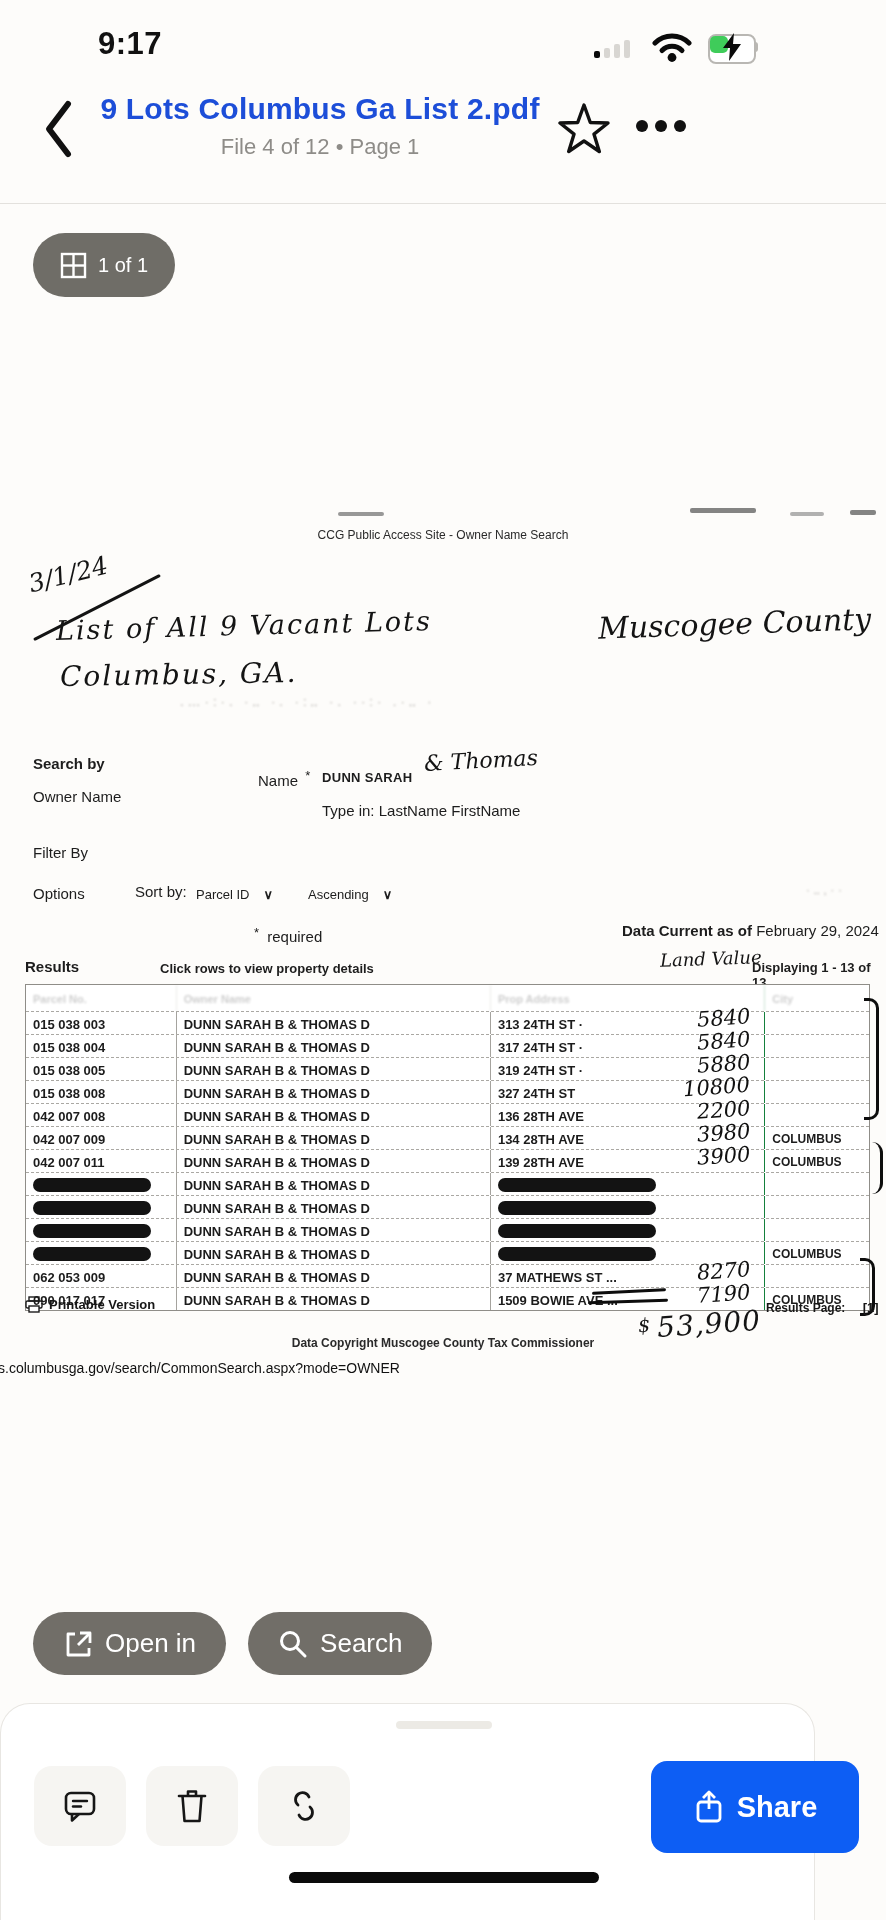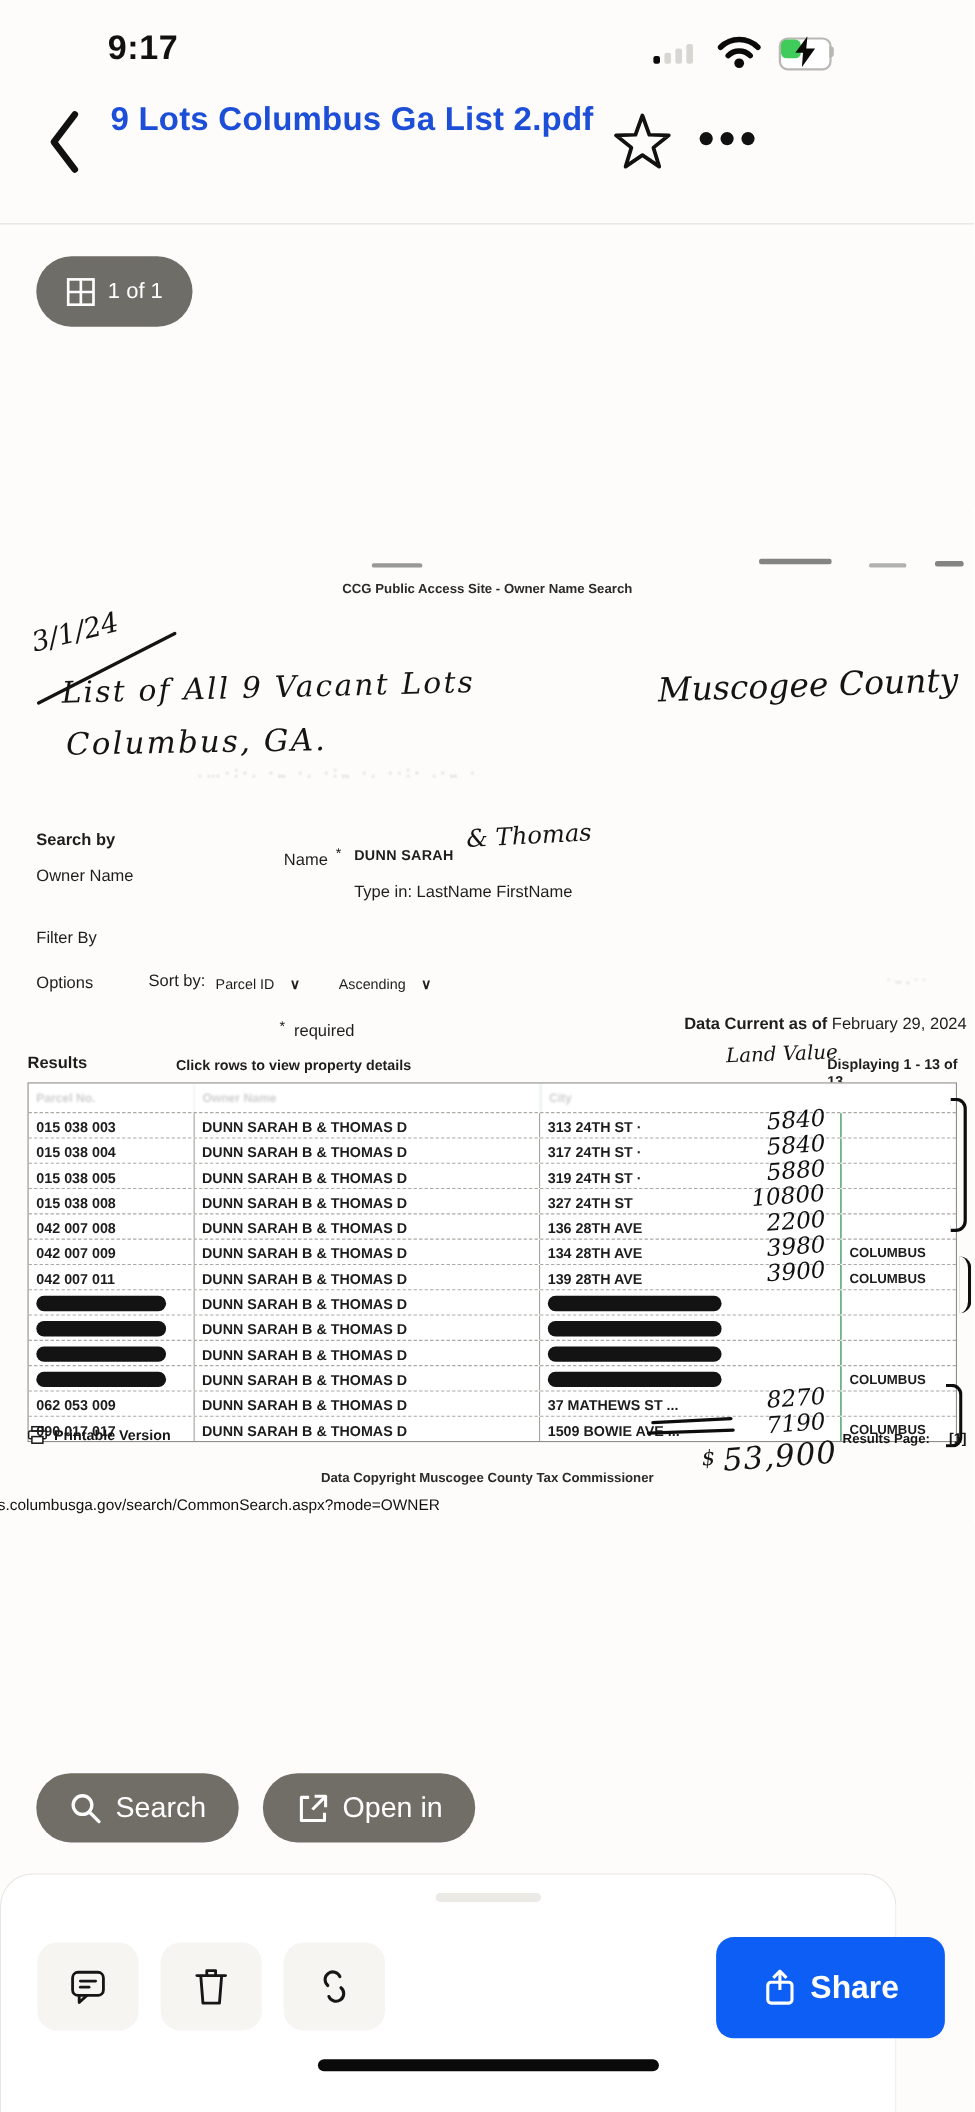--- a/index.html
+++ b/index.html
@@ -28,21 +28,21 @@
   .nav-more i{width:12px;height:12px;border-radius:50%;background:#111;}
   .hdr-divider{position:absolute;left:0;top:203px;width:886px;height:1px;background:#E3E1DD;}
 
   
   .page-badge{position:absolute;left:33px;top:233px;height:64px;padding:0 27px;border-radius:32px;
     background:#6F6D67;display:flex;align-items:center;gap:11px;color:#fff;}
   .page-badge .lbl{font-size:20px;}
 
   
   .doc{position:absolute;left:0;top:420px;width:886px;height:990px;color:#161616;}
-  .doc-head{position:absolute;left:0;top:108px;width:886px;text-align:center;font-size:12px;font-weight:bold;color:#2a2a2a;filter:blur(.3px);}
+  .doc-head{position:absolute;left:0;top:108px;width:886px;text-align:center;font-size:12px;font-weight:normal;color:#2a2a2a;filter:blur(.3px);}
   .smudge{position:absolute;background:#bdbbb7;opacity:.55;border-radius:2px;}
   .speck{position:absolute;color:#b3b1ad;filter:blur(.8px);font-size:13px;letter-spacing:4px;}
 
   .hw{font-family:"DejaVu Serif",serif;font-style:italic;color:#141414;}
   .hw-date{position:absolute;left:28px;top:140px;font-size:25px;transform:rotate(-14deg);}
   .hw-slash{position:absolute;left:26px;top:186px;width:142px;height:3px;background:#141414;transform:rotate(-27deg);border-radius:2px;}
   .hw-line1{position:absolute;left:56px;top:190px;font-size:27px;letter-spacing:2px;transform:rotate(-1.5deg);white-space:nowrap;}
   .hw-line2{position:absolute;left:60px;top:238px;font-size:28px;letter-spacing:2px;transform:rotate(-1deg);}
   .hw-county{position:absolute;left:598px;top:186px;font-size:30px;transform:rotate(-2deg);white-space:nowrap;}
 
@@ -126,20 +126,21 @@
     </svg>
   </div>
 
   <div class="nav-back">
     <svg width="34" height="62" viewBox="0 0 34 62">
       <polyline points="26,6 7,31 26,56" fill="none" stroke="#111" stroke-width="6" stroke-linecap="round" stroke-linejoin="round"></polyline>
     </svg>
   </div>
   <div class="nav-center">
     <div class="nav-title">9 Lots Columbus Ga List 2.pdf</div>
+    <div class="nav-sub">File 4 of 12 • Page 1</div>
   </div>
   <div class="nav-star">
     <svg width="52" height="54" viewBox="0 0 52 54">
       <path d="M26 3 L32.3 20.5 L50 21 L36 32.2 L41.3 49.5 L26 39 L10.7 49.5 L16 32.2 L2 21 L19.7 20.5 Z" fill="none" stroke="#111" stroke-width="3.4" stroke-linejoin="round"></path>
     </svg>
   </div>
   <div class="nav-more">
     <i></i>
       <i></i>
       <i></i>
@@ -200,20 +201,21 @@
 
     <div class="f-label" style="left:25px;top:538px;">Results</div>
     <div class="f-small" style="left:160px;top:541px;font-weight:bold;">Click rows to view property details</div>
     <div class="hw hw-lv">Land Value</div>
     <div class="f-small" style="left:752px;top:540px;font-weight:bold;">Displaying 1 - 13 of 13</div>
 
     <div class="res-table">
         <div class="t-row hdr">
           <div class="cell c0 ghost">Parcel No.</div>
           <div class="cell c1 ghost">Owner Name</div>
+          <div class="cell c2 ghost">Prop Address</div>
           <div class="cell c3 ghost">City</div>
         </div>
         <div class="t-row">
           <div class="cell c0">015 038 003</div>
           <div class="cell c1">DUNN SARAH B &amp; THOMAS D</div>
           <div class="cell c2">
             <span>313 24TH ST ·</span>
             <span class="hw-val">5840</span>
           </div>
           <div class="cell c3"></div>
@@ -353,32 +355,32 @@
     <div class="hw hw-total">
       <span class="cur">$</span><span>53,900</span>
     </div>
     <div class="foot-copy">Data Copyright Muscogee County Tax Commissioner</div>
     <div class="foot-url">s.columbusga.gov/search/CommonSearch.aspx?mode=OWNER</div>
   </div>
 
   <div class="fab-row">
     <div class="fab">
       <svg width="30" height="30" viewBox="0 0 30 30">
-        <circle cx="12" cy="12" r="8.5" fill="none" stroke="#fff" stroke-width="3"></circle>
-        <line x1="18.5" y1="18.5" x2="27" y2="27" stroke="#fff" stroke-width="3" stroke-linecap="round"></line>
-      </svg>
-      <span>Search</span>
-    </div>
-    <div class="fab">
-      <svg width="30" height="30" viewBox="0 0 30 30">
         <path d="M12 5 H5 V26 H26 V19" fill="none" stroke="#fff" stroke-width="2.8" stroke-linejoin="round"></path>
         <path d="M17 4 H27 V14" fill="none" stroke="#fff" stroke-width="2.8" stroke-linejoin="round"></path>
         <line x1="27" y1="4" x2="15" y2="16" stroke="#fff" stroke-width="2.8"></line>
       </svg>
       <span>Open in</span>
+    </div>
+    <div class="fab">
+      <svg width="30" height="30" viewBox="0 0 30 30">
+        <circle cx="12" cy="12" r="8.5" fill="none" stroke="#fff" stroke-width="3"></circle>
+        <line x1="18.5" y1="18.5" x2="27" y2="27" stroke="#fff" stroke-width="3" stroke-linecap="round"></line>
+      </svg>
+      <span>Search</span>
     </div>
   </div>
 
   <div class="sheet">
     <div class="handle"></div>
     <div class="tool-btn" style="left:33px;">
       <svg width="36" height="36" viewBox="0 0 36 36">
         <rect x="4" y="5" width="28" height="21" rx="5" fill="none" stroke="#161616" stroke-width="2.6"></rect>
         <line x1="11" y1="13" x2="25" y2="13" stroke="#161616" stroke-width="2.4" stroke-linecap="round"></line>
         <line x1="11" y1="18.5" x2="19" y2="18.5" stroke="#161616" stroke-width="2.4" stroke-linecap="round"></line>

